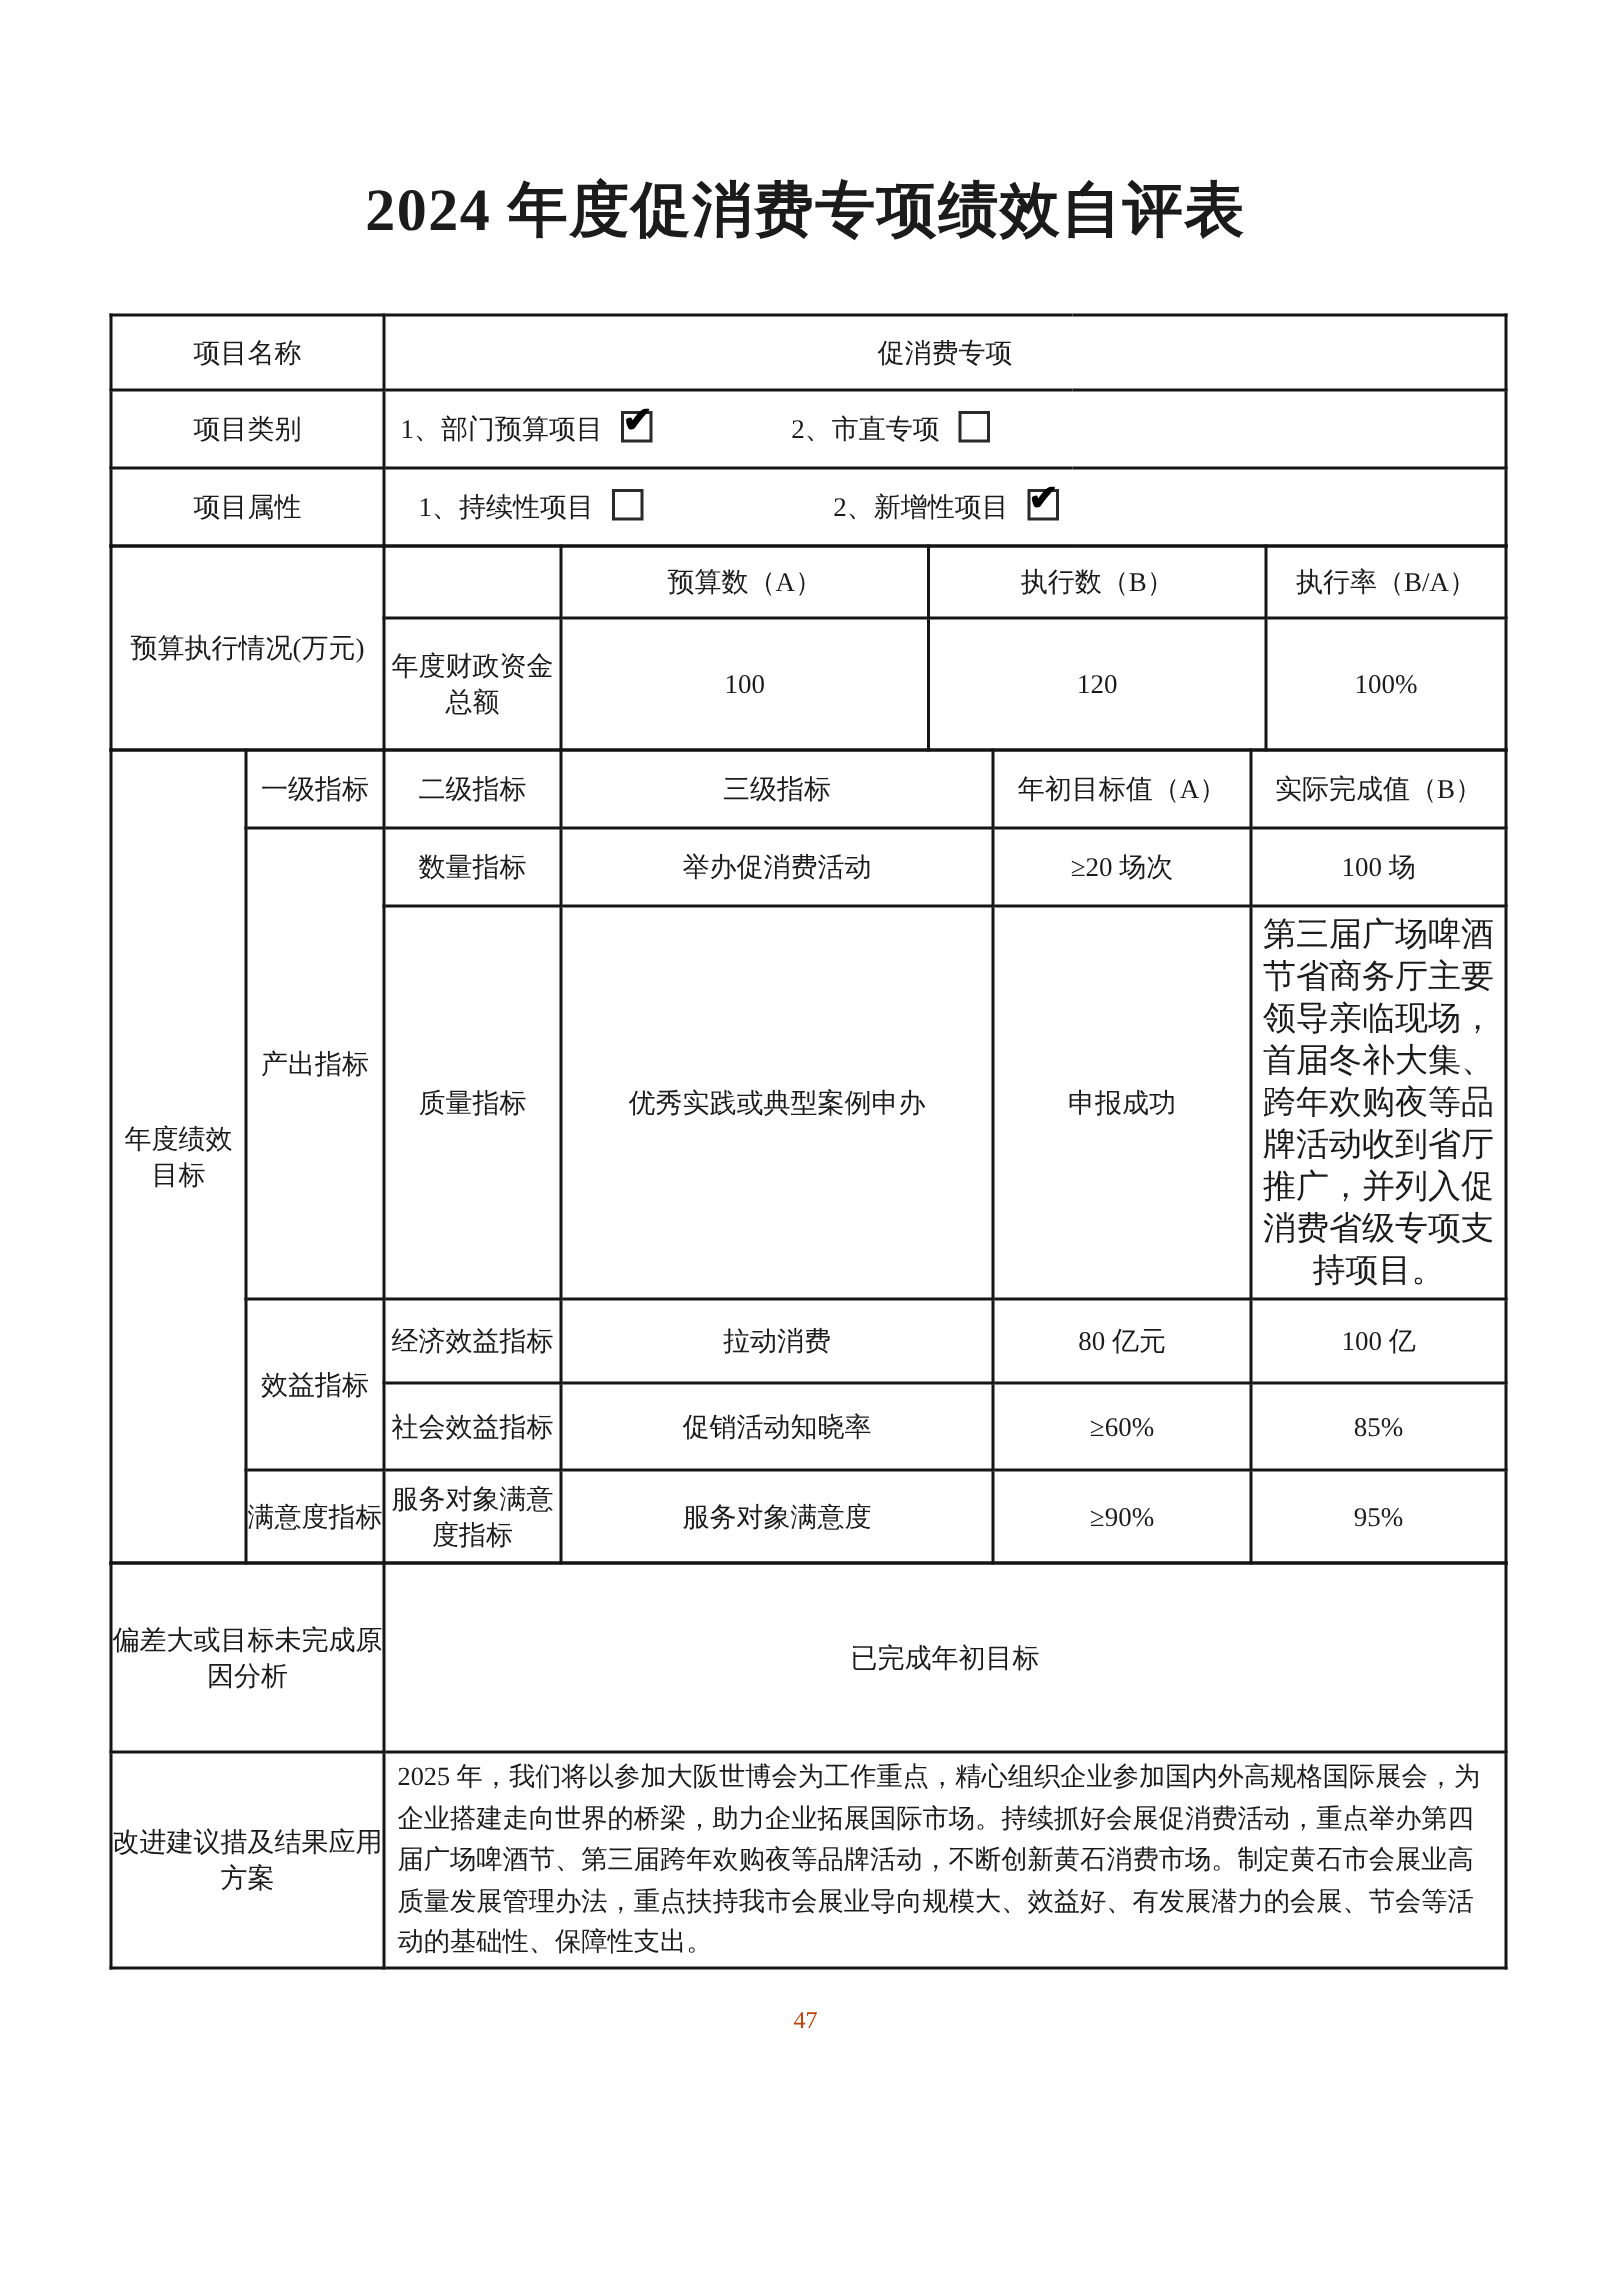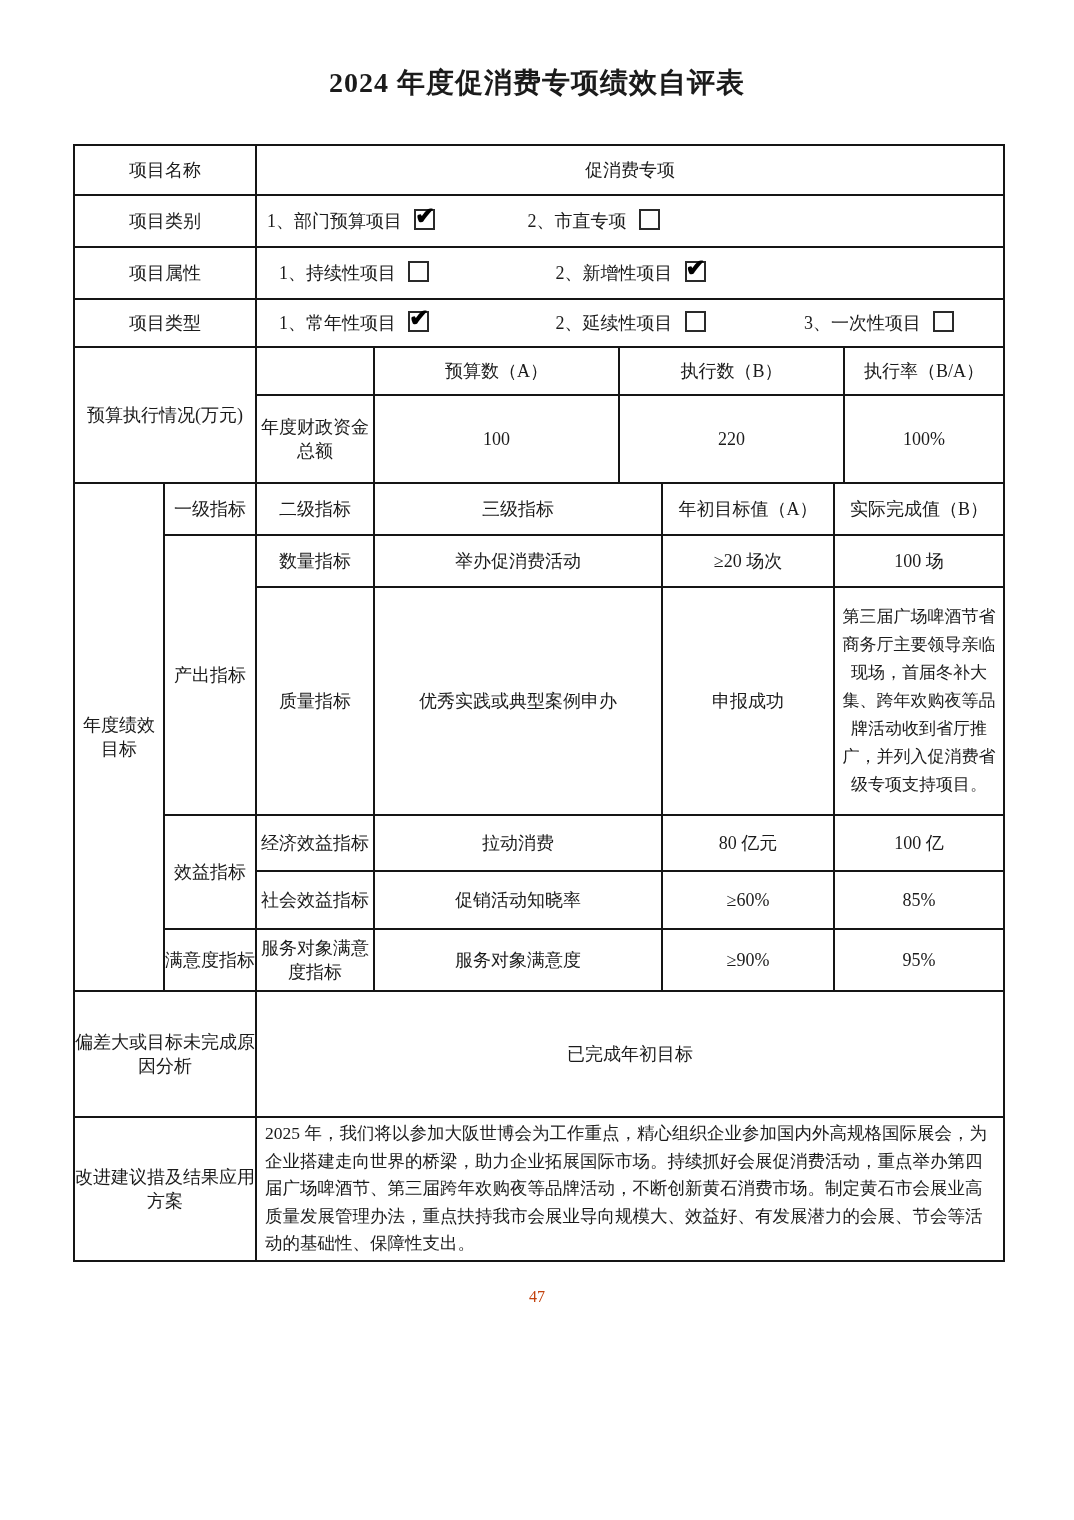--- a/index.html
+++ b/index.html
@@ -3,23 +3,23 @@
 <meta charset="utf-8">
 <style>
   html,body { margin:0; padding:0; }
   body {
     width:1074px; height:1520px; background:#ffffff;
     font-family:"Liberation Serif","DejaVu Serif",serif;
     color:#1b1b1b;
     position:relative;
   }
   .title {
-    margin:0; padding-top:64px;
+    margin:0; padding-top:112px;
     text-align:center;
-    font-size:28px; font-weight:700;
+    font-size:40px; font-weight:700;
     letter-spacing:1px;
     font-family:"Liberation Serif","DejaVu Serif",serif;
   }
   table.tbl {
     border-collapse:collapse;
     table-layout:fixed;
     width:930px;
     margin-left:73px;
   }
   table.t1 { margin-top:42px; }
@@ -45,21 +45,21 @@
     margin-left:12px; vertical-align:-3px;
     position:relative;
   }
   .checkbox.checked::after {
     content:"\2714";
     position:absolute; left:-1px; top:-7px;
     font-size:24px; line-height:1;
     font-weight:900; color:#000;
   }
   td.longtext {
-    font-size:17px; line-height:28px;
+    font-size:22px; line-height:28px;
     text-align:center; padding:4px 6px;
   }
   td.para {
     text-align:left; font-size:17.5px; line-height:27.5px;
     padding:2px 8px; word-break:break-all;
   }
   .footer {
     margin-top:26px; text-align:center;
     font-size:16px; color:#c2410c;
   }
@@ -88,28 +88,20 @@
       <span class="opt"><span>2、市直专项</span><span class="checkbox"></span></span>
     </td>
   </tr>
   <tr style="height:52px">
     <td>项目属性</td>
     <td colspan="3" class="opts">
       <span class="opt ow2"><span>1、持续性项目</span><span class="checkbox"></span></span>
       <span class="opt"><span>2、新增性项目</span><span class="checkbox checked"></span></span>
     </td>
   </tr>
-  <tr style="height:48px">
-    <td>项目类型</td>
-    <td colspan="3" class="opts">
-      <span class="opt ow2"><span>1、常年性项目</span><span class="checkbox checked"></span></span>
-      <span class="opt ow3"><span>2、延续性项目</span><span class="checkbox"></span></span>
-      <span class="opt"><span>3、一次性项目</span><span class="checkbox"></span></span>
-    </td>
-  </tr>
 </tbody>
   </table>
 
 <table class="tbl t2">
   <colgroup>
       <col style="width:182px">
       <col style="width:118px">
       <col style="width:245px">
       <col style="width:225px">
       <col style="width:160px">
@@ -118,21 +110,21 @@
       <tr style="height:48px">
     <td rowspan="2" class="nowrap">预算执行情况(万元)</td>
     <td></td>
     <td>预算数（A）</td>
     <td>执行数（B）</td>
     <td>执行率（B/A）</td>
   </tr>
   <tr style="height:88px">
     <td>年度财政资金总额</td>
     <td>100</td>
-    <td>220</td>
+    <td>120</td>
     <td>100%</td>
   </tr>
 </tbody>
   </table>
 
 <table class="tbl t3">
   <colgroup>
       <col style="width:90px">
       <col style="width:92px">
       <col style="width:118px">

